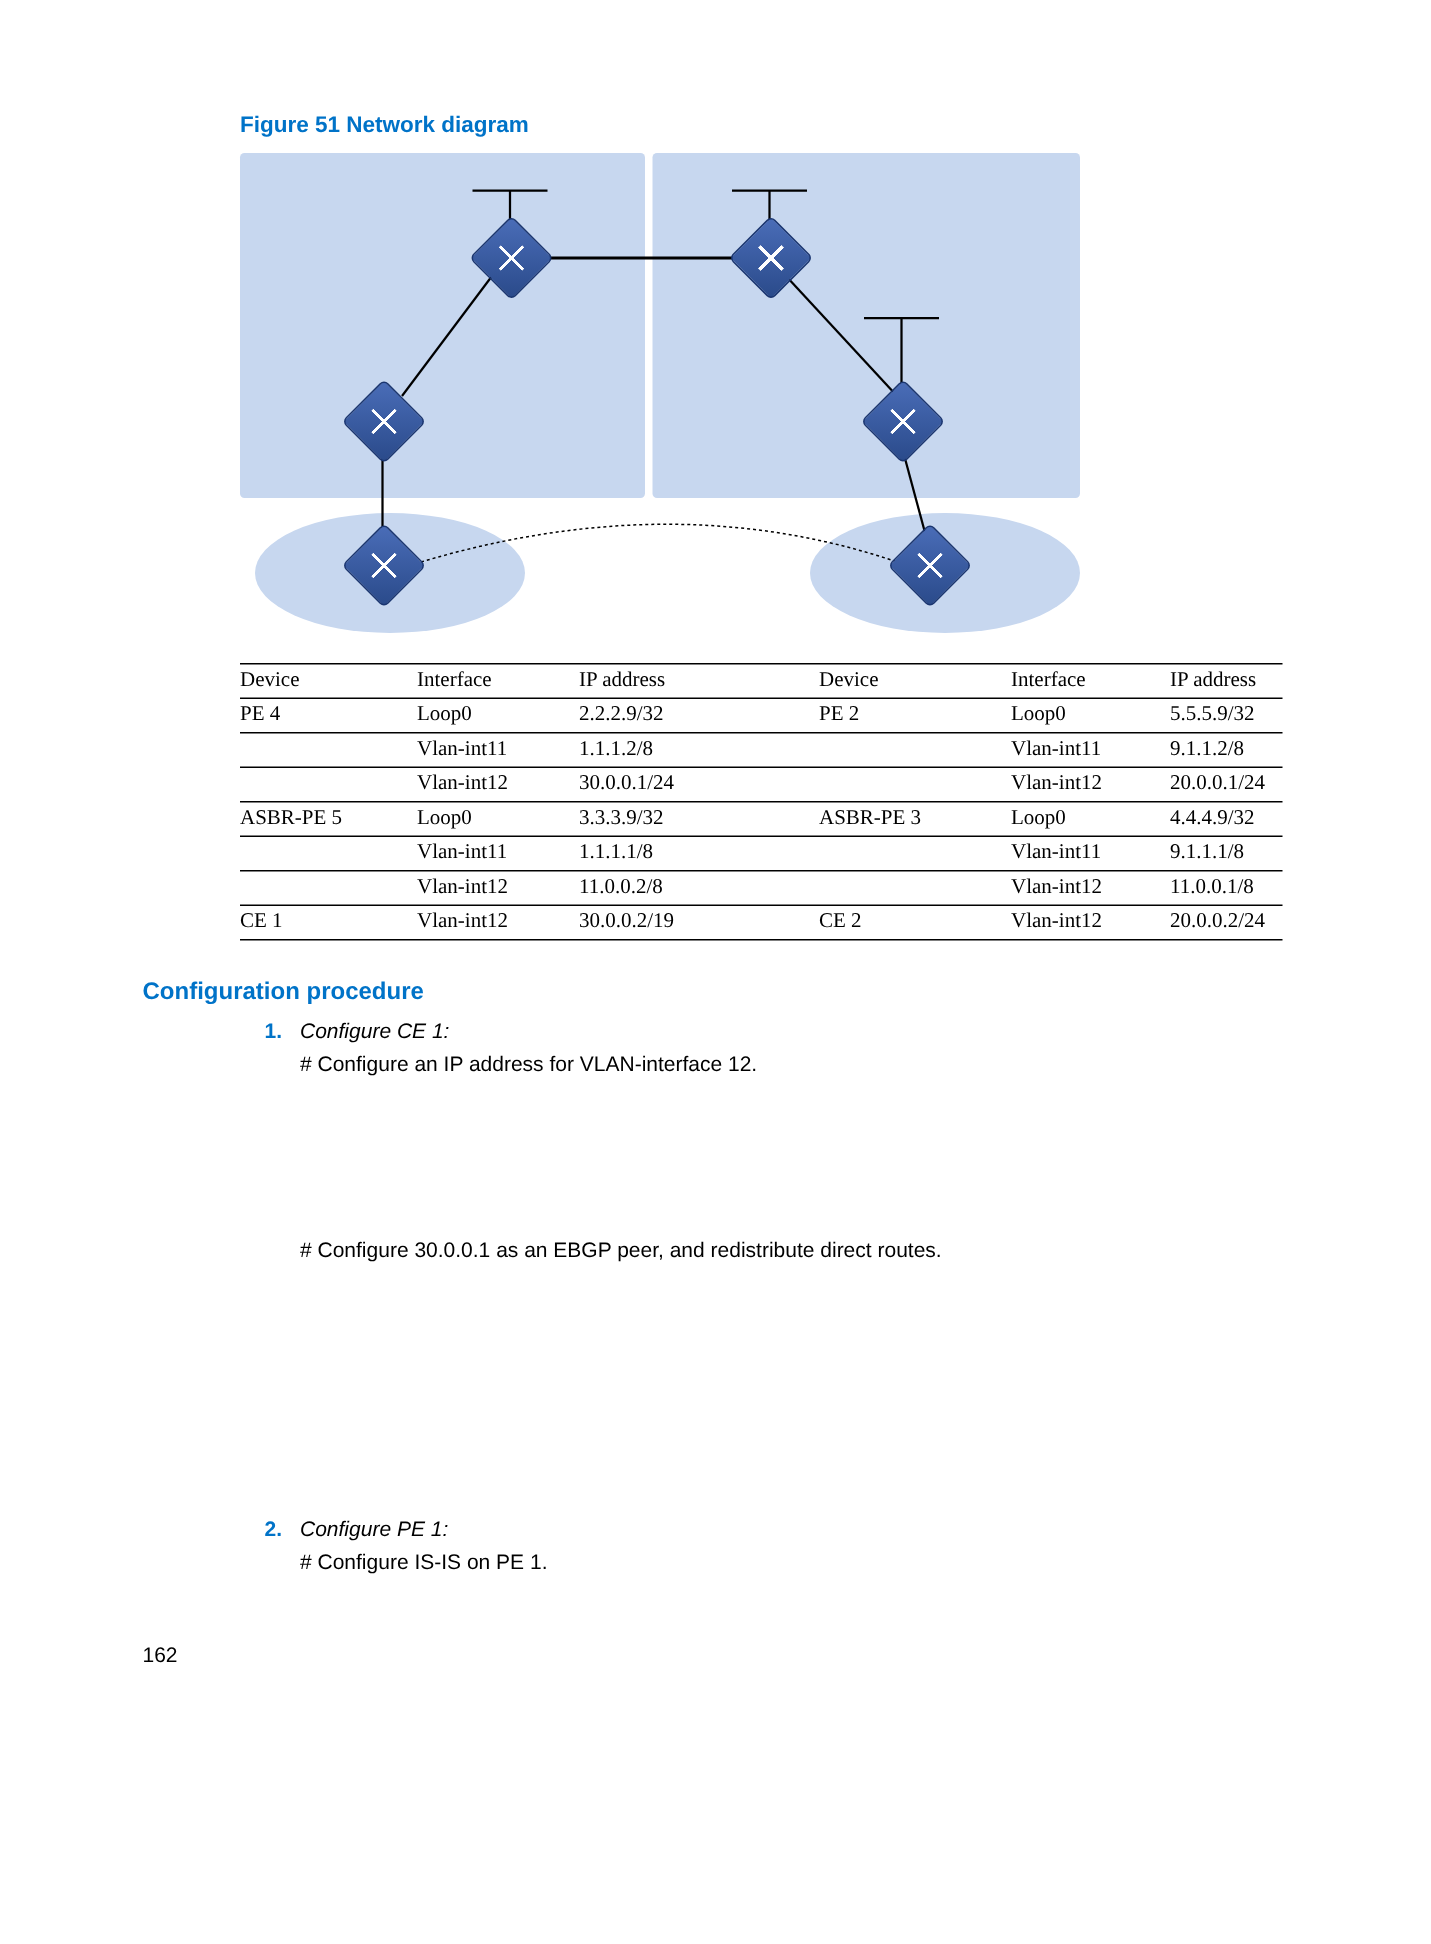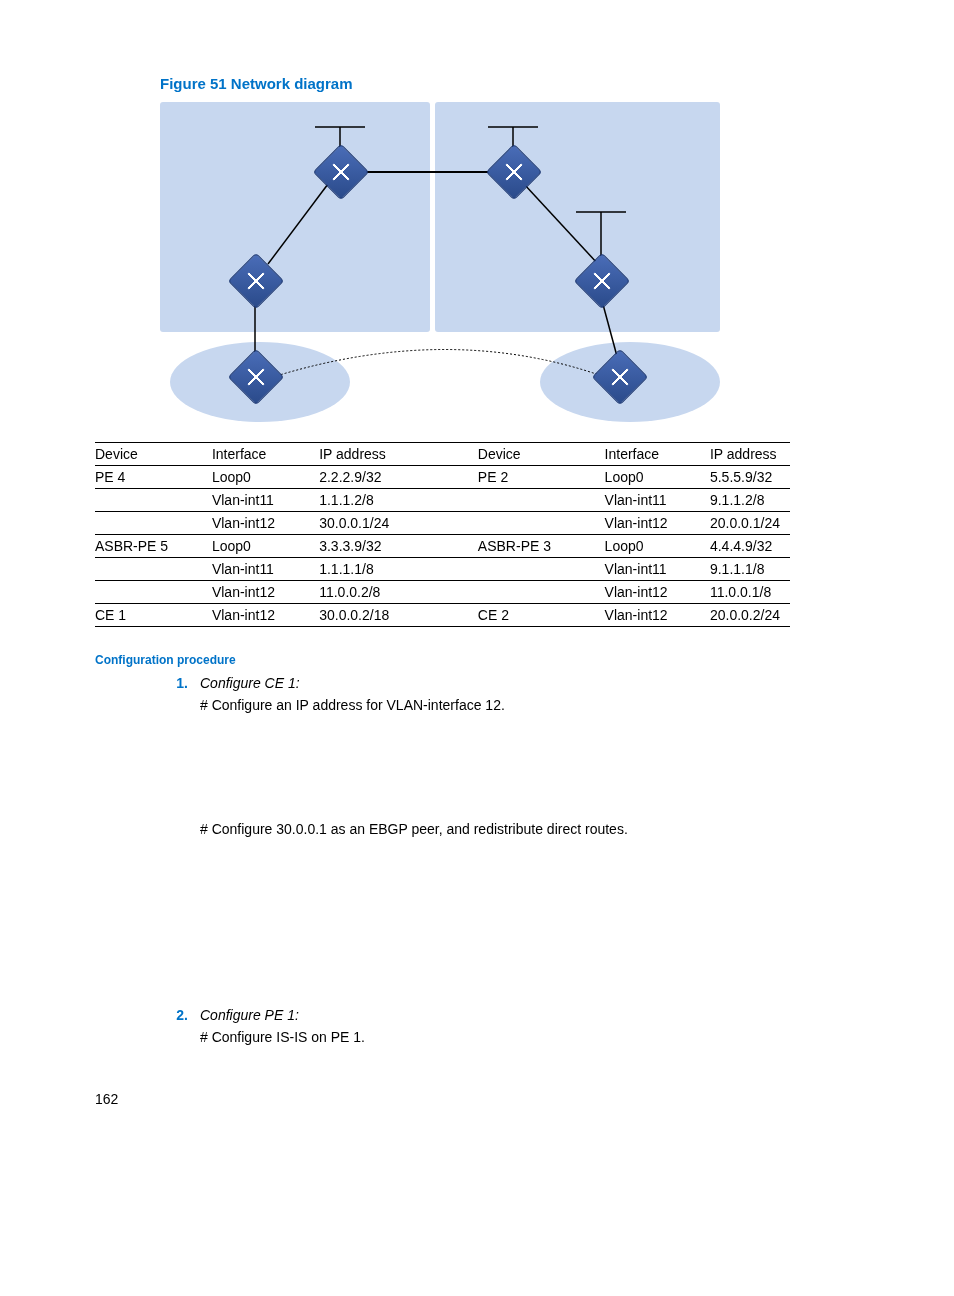--- a/index.html
+++ b/index.html
@@ -65,21 +65,23 @@
       linear-gradient(0deg, transparent 45%, #fff 45%, #fff 55%, transparent 55%),
       linear-gradient(90deg, transparent 45%, #fff 45%, #fff 55%, transparent 55%);
   }
   .sw-asbr1 { left: 161px; top: 50px; }
   .sw-asbr2 { left: 334px; top: 50px; }
   .sw-pe1 { left: 76px; top: 159px; }
   .sw-pe2 { left: 422px; top: 159px; }
   .sw-ce1 { left: 76px; top: 255px; }
   .sw-ce2 { left: 440px; top: 255px; }
   .table-wrap {
+    margin-left: 65px;
     margin-right: 0;
+    font-family: Liberation Serif, serif;
   }
   table {
     border-collapse: collapse;
     width: 695px;
     font-size: 14px;
   }
   th, td {
     text-align: left;
     padding: 3px 10px 3px 0;
     border-bottom: 1px solid #000;
@@ -90,21 +92,21 @@
     border-bottom: 1px solid #000;
   }
   .col-dev { width: 108px; }
   .col-int { width: 98px; }
   .col-ip { width: 150px; }
   .col-dev2 { width: 118px; }
   .col-int2 { width: 96px; }
   .section-title {
     color: #0073c8;
     font-weight: bold;
-    font-size: 12px;
+    font-size: 16px;
     margin-top: 26px;
     margin-bottom: 8px;
   }
   .steps {
     margin-left: 65px;
   }
   .step {
     display: flex;
     margin-bottom: 4px;
   }
@@ -232,21 +234,21 @@
           <td></td>
           <td>Vlan-int12</td>
           <td>11.0.0.2/8</td>
           <td></td>
           <td>Vlan-int12</td>
           <td>11.0.0.1/8</td>
         </tr>
         <tr>
           <td>CE 1</td>
           <td>Vlan-int12</td>
-          <td>30.0.0.2/18</td>
+          <td>30.0.0.2/19</td>
           <td>CE 2</td>
           <td>Vlan-int12</td>
           <td>20.0.0.2/24</td>
         </tr>
       </tbody>
     </table>
   </div>
 
   <div class="section-title">Configuration procedure</div>
 

